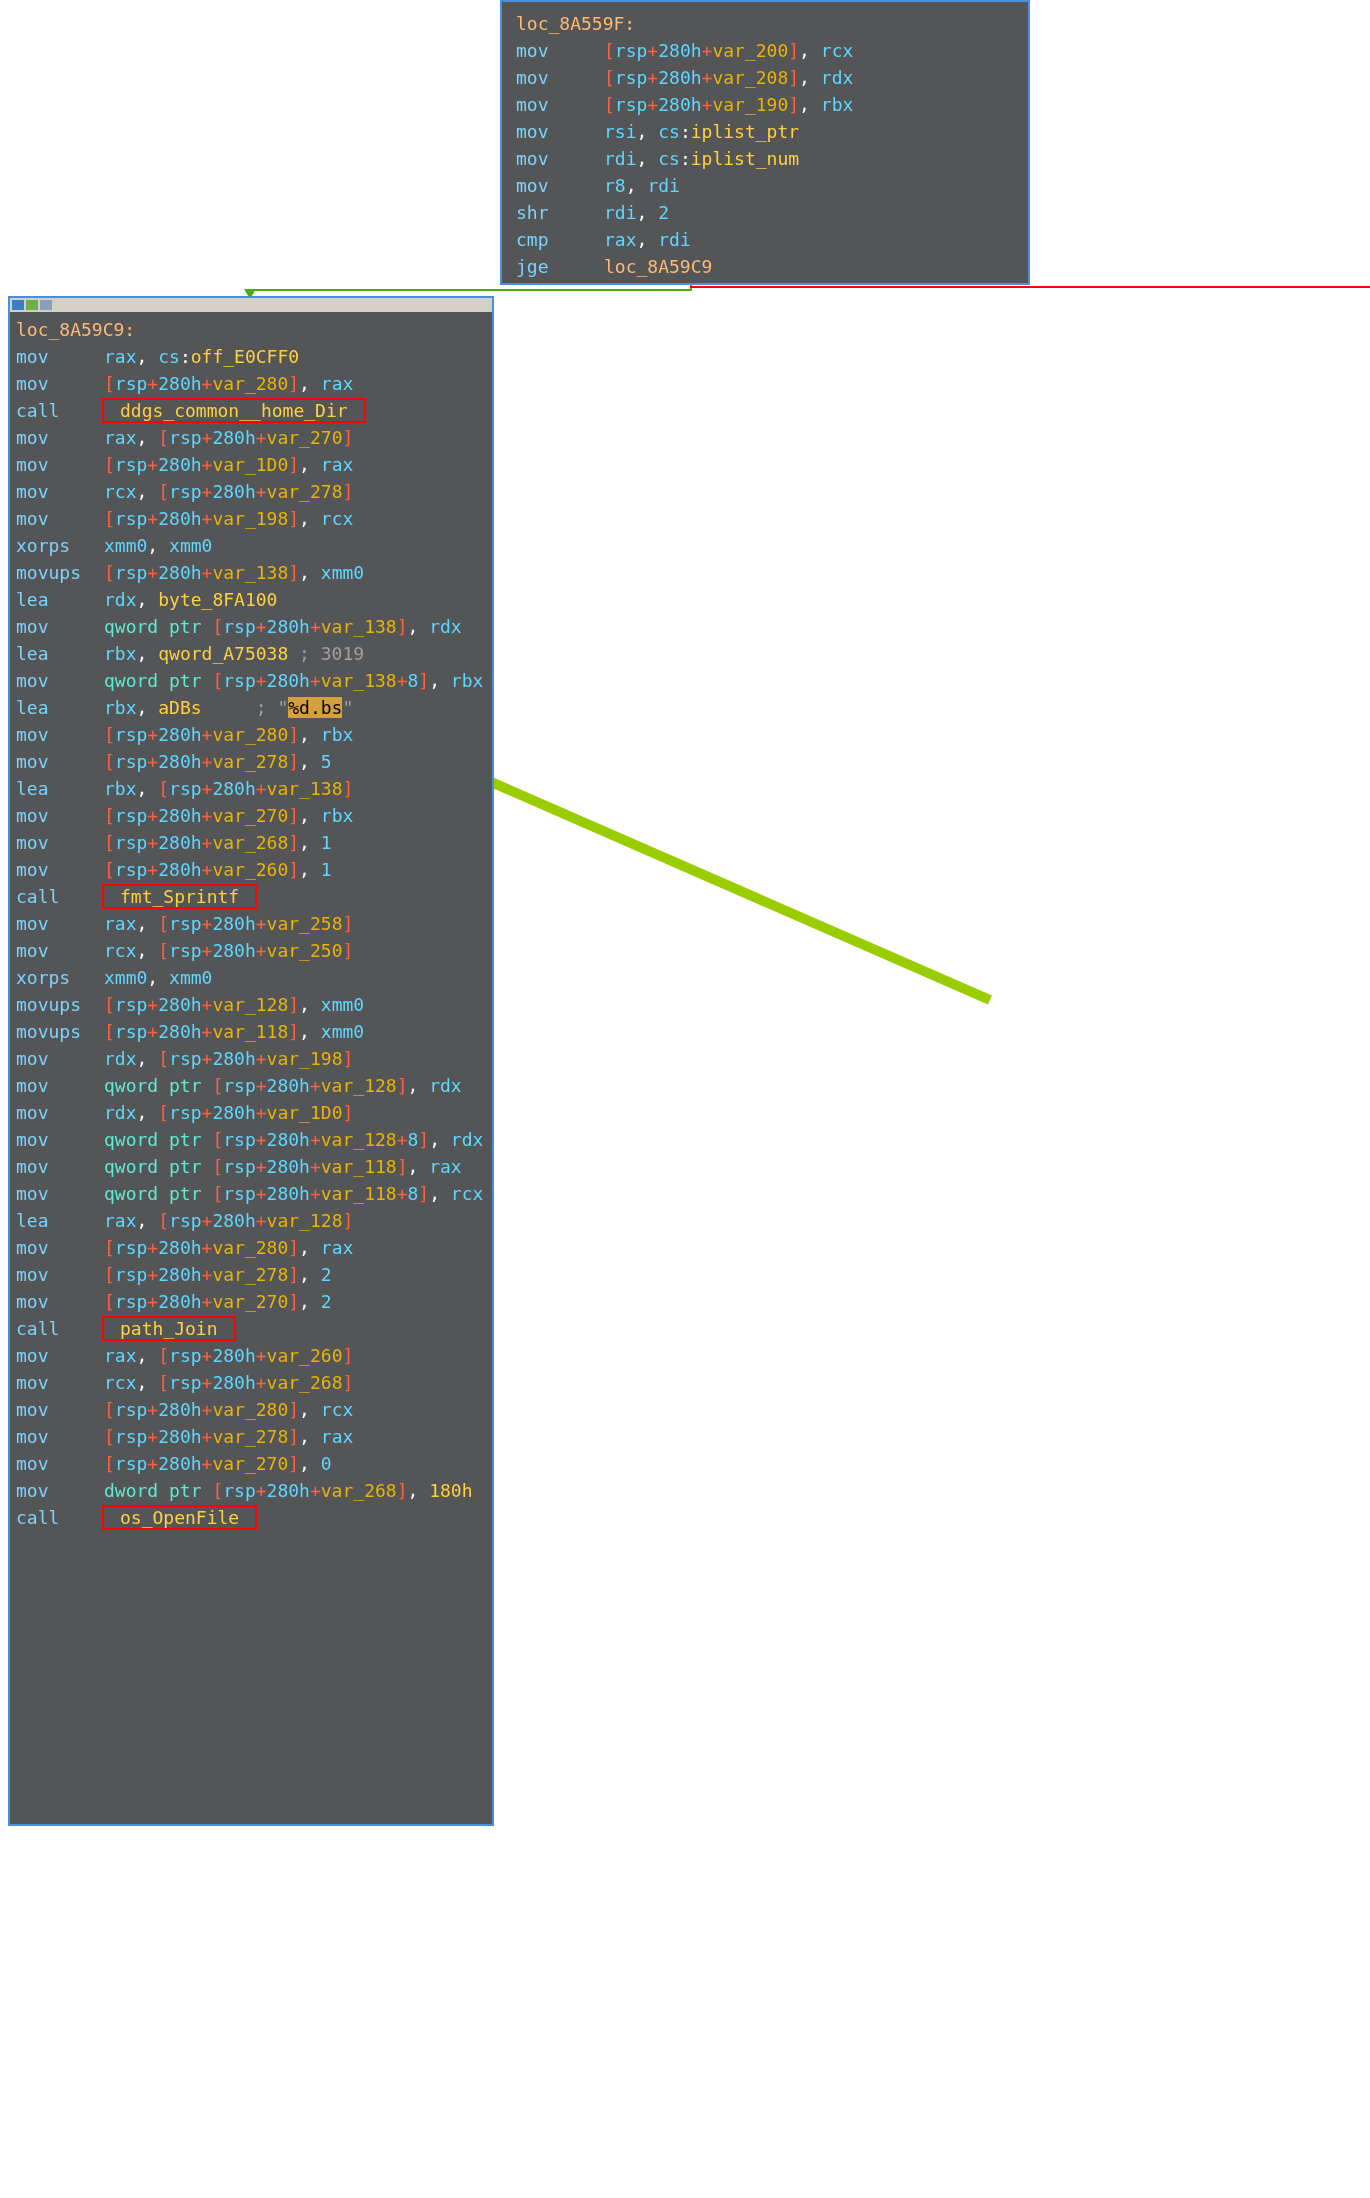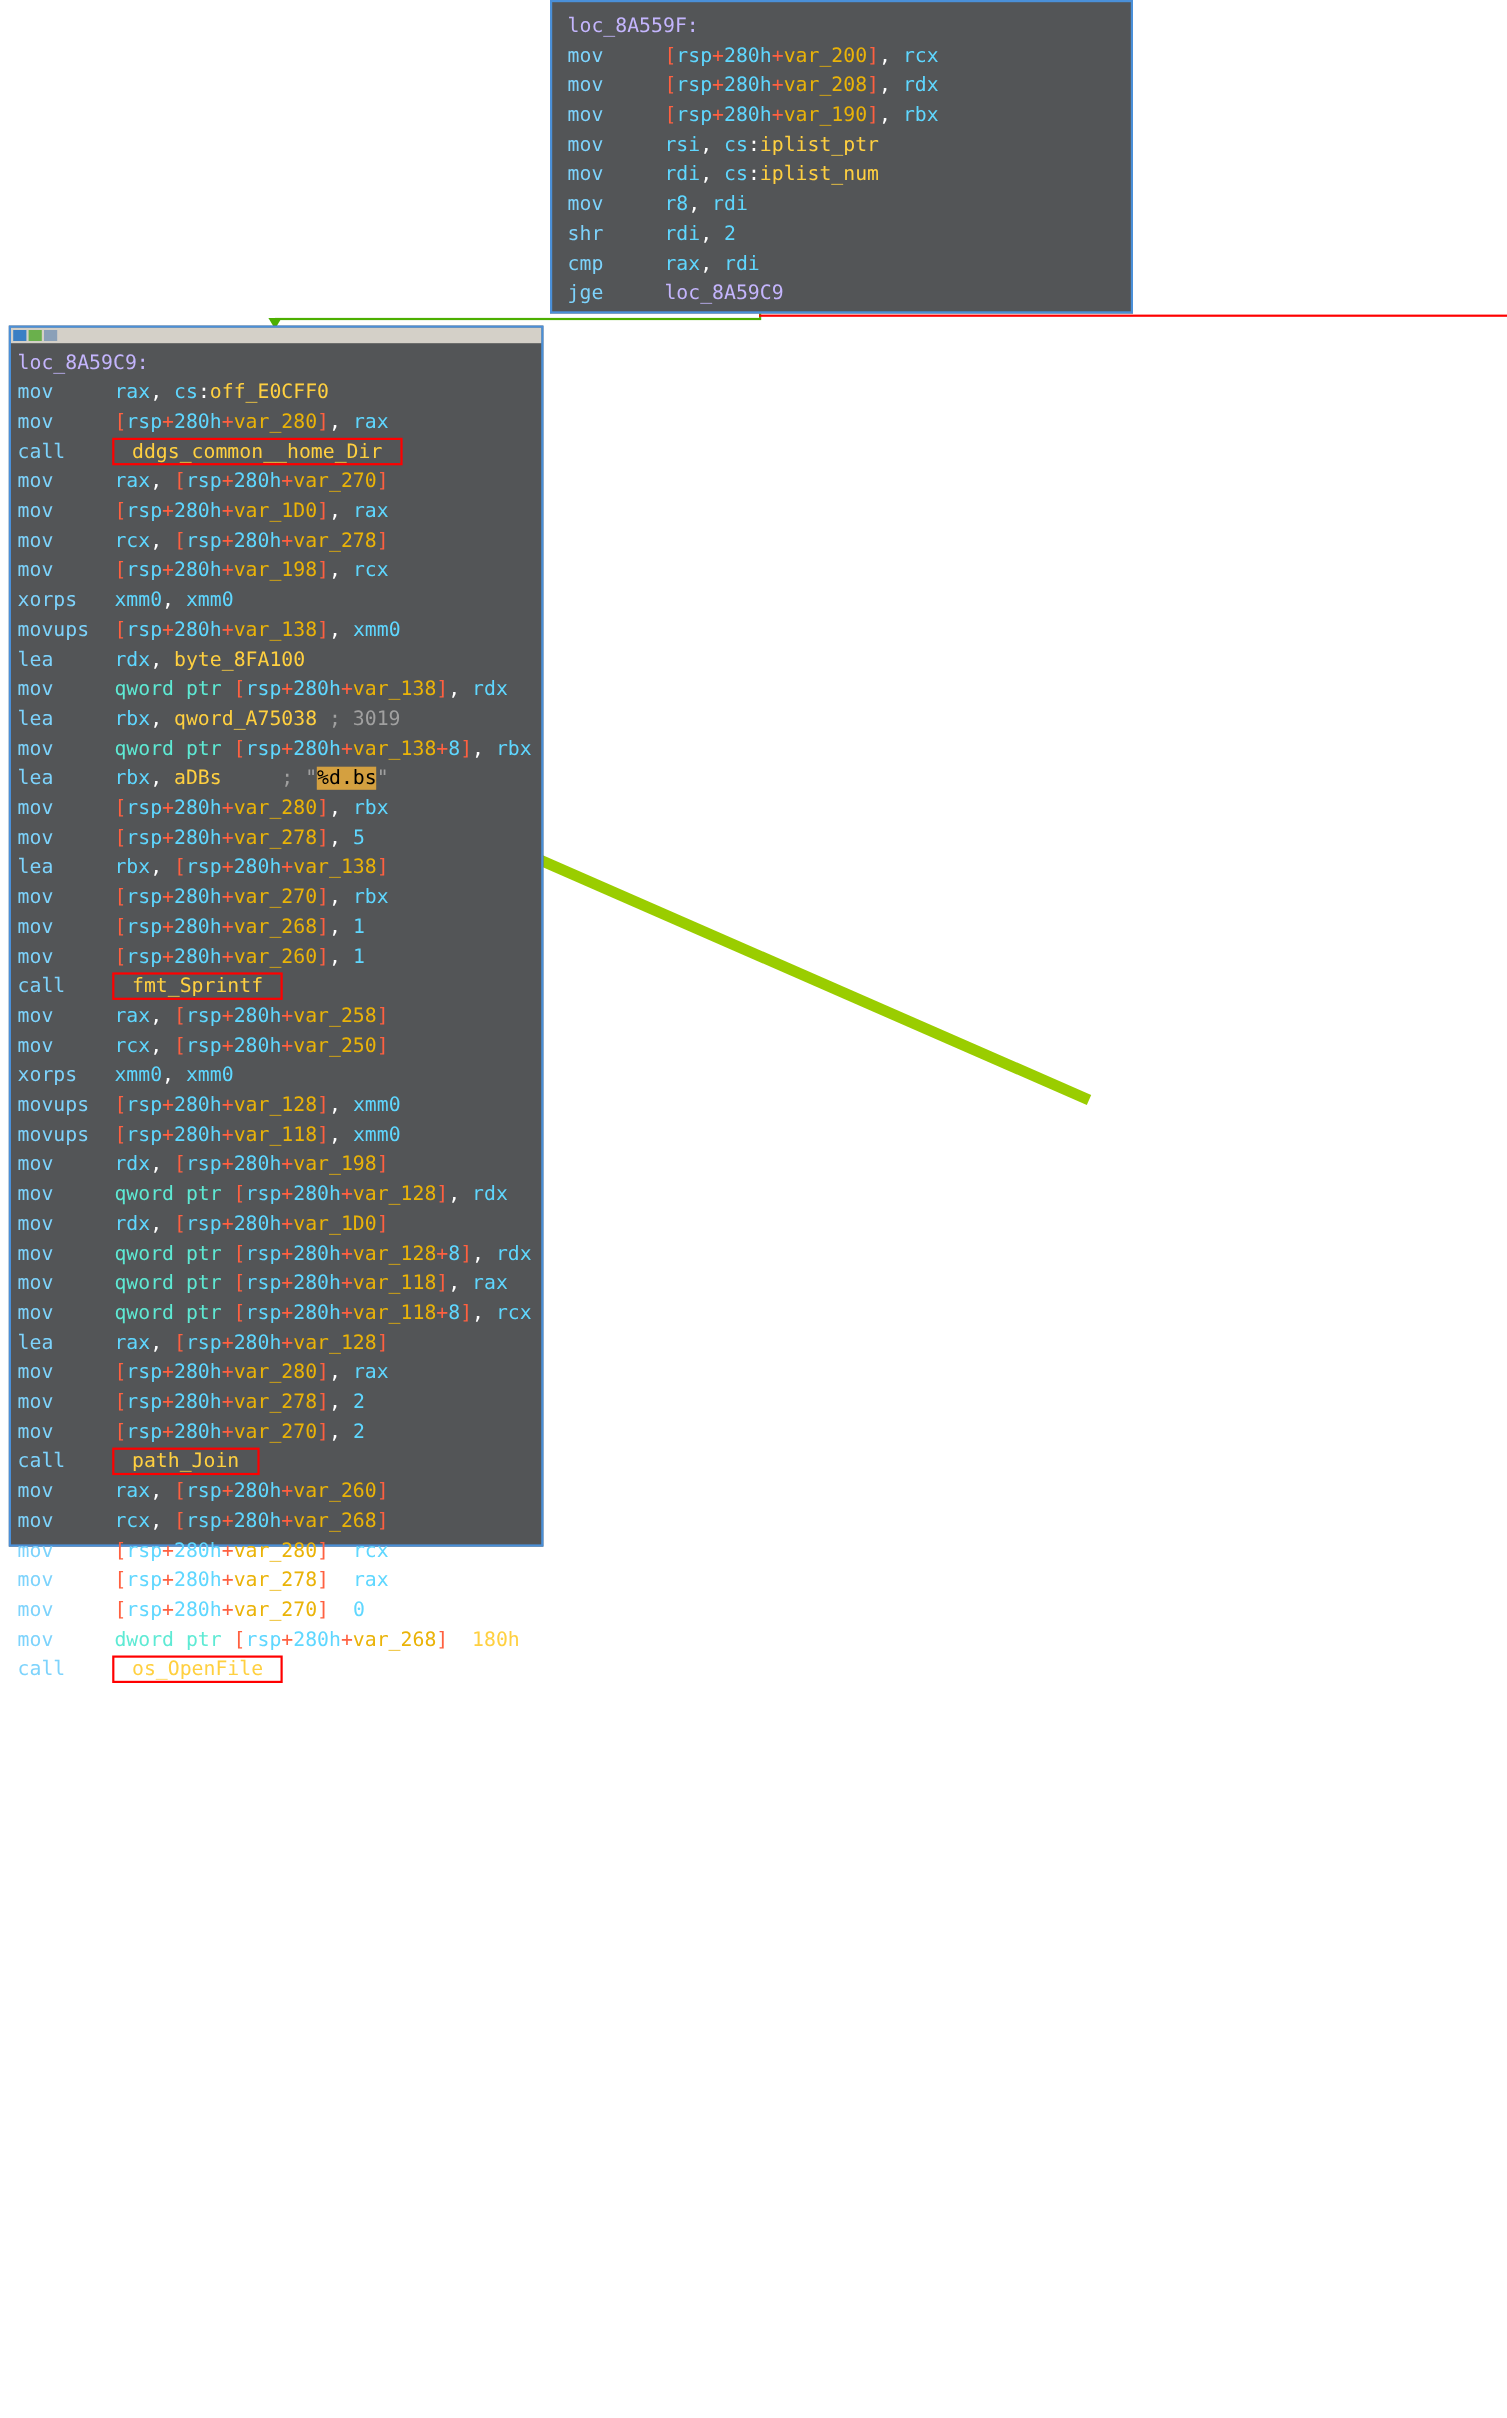--- a/index.html
+++ b/index.html
@@ -23,21 +23,21 @@
     left: 500px;
     top: 0;
     width: 530px;
     height: 285px;
     padding: 4px 8px;
   }
   .node-main {
     left: 8px;
     top: 296px;
     width: 486px;
-    height: 1110px;
+    height: 1530px;
   }
   .titlebar {
     background: #d4d0c8;
     height: 14px;
     display: flex;
     align-items: center;
     gap: 2px;
     padding-left: 2px;
   }
   .tb-icon {
@@ -48,21 +48,21 @@
   .code-body {
     padding: 4px 6px;
     line-height: 27px;
     white-space: pre;
     color: #fff;
   }
   .line {
     display: block;
     height: 27px;
   }
-  .label { color: #c4b5fd; margin-top: 45px; }
+  .label { color: #fdba74; margin-top: 45px; }
   .mnemonic { color: #7dd3fc; display: inline-block; width: 88px; vertical-align: top; }
   .reg { color: #5fd7ff; }
   .br1 { color: #ff6040; }
   .plus { color: #ff6040; }
   .hex { color: #5fd7ff; text-align: center; }
   .var { color: #eab308; }
   .comma { color: #ffffff; }
   .num { color: #5fd7ff; }
   .csref { color: #ffd040; }
   .kw { color: #5eead4; }

